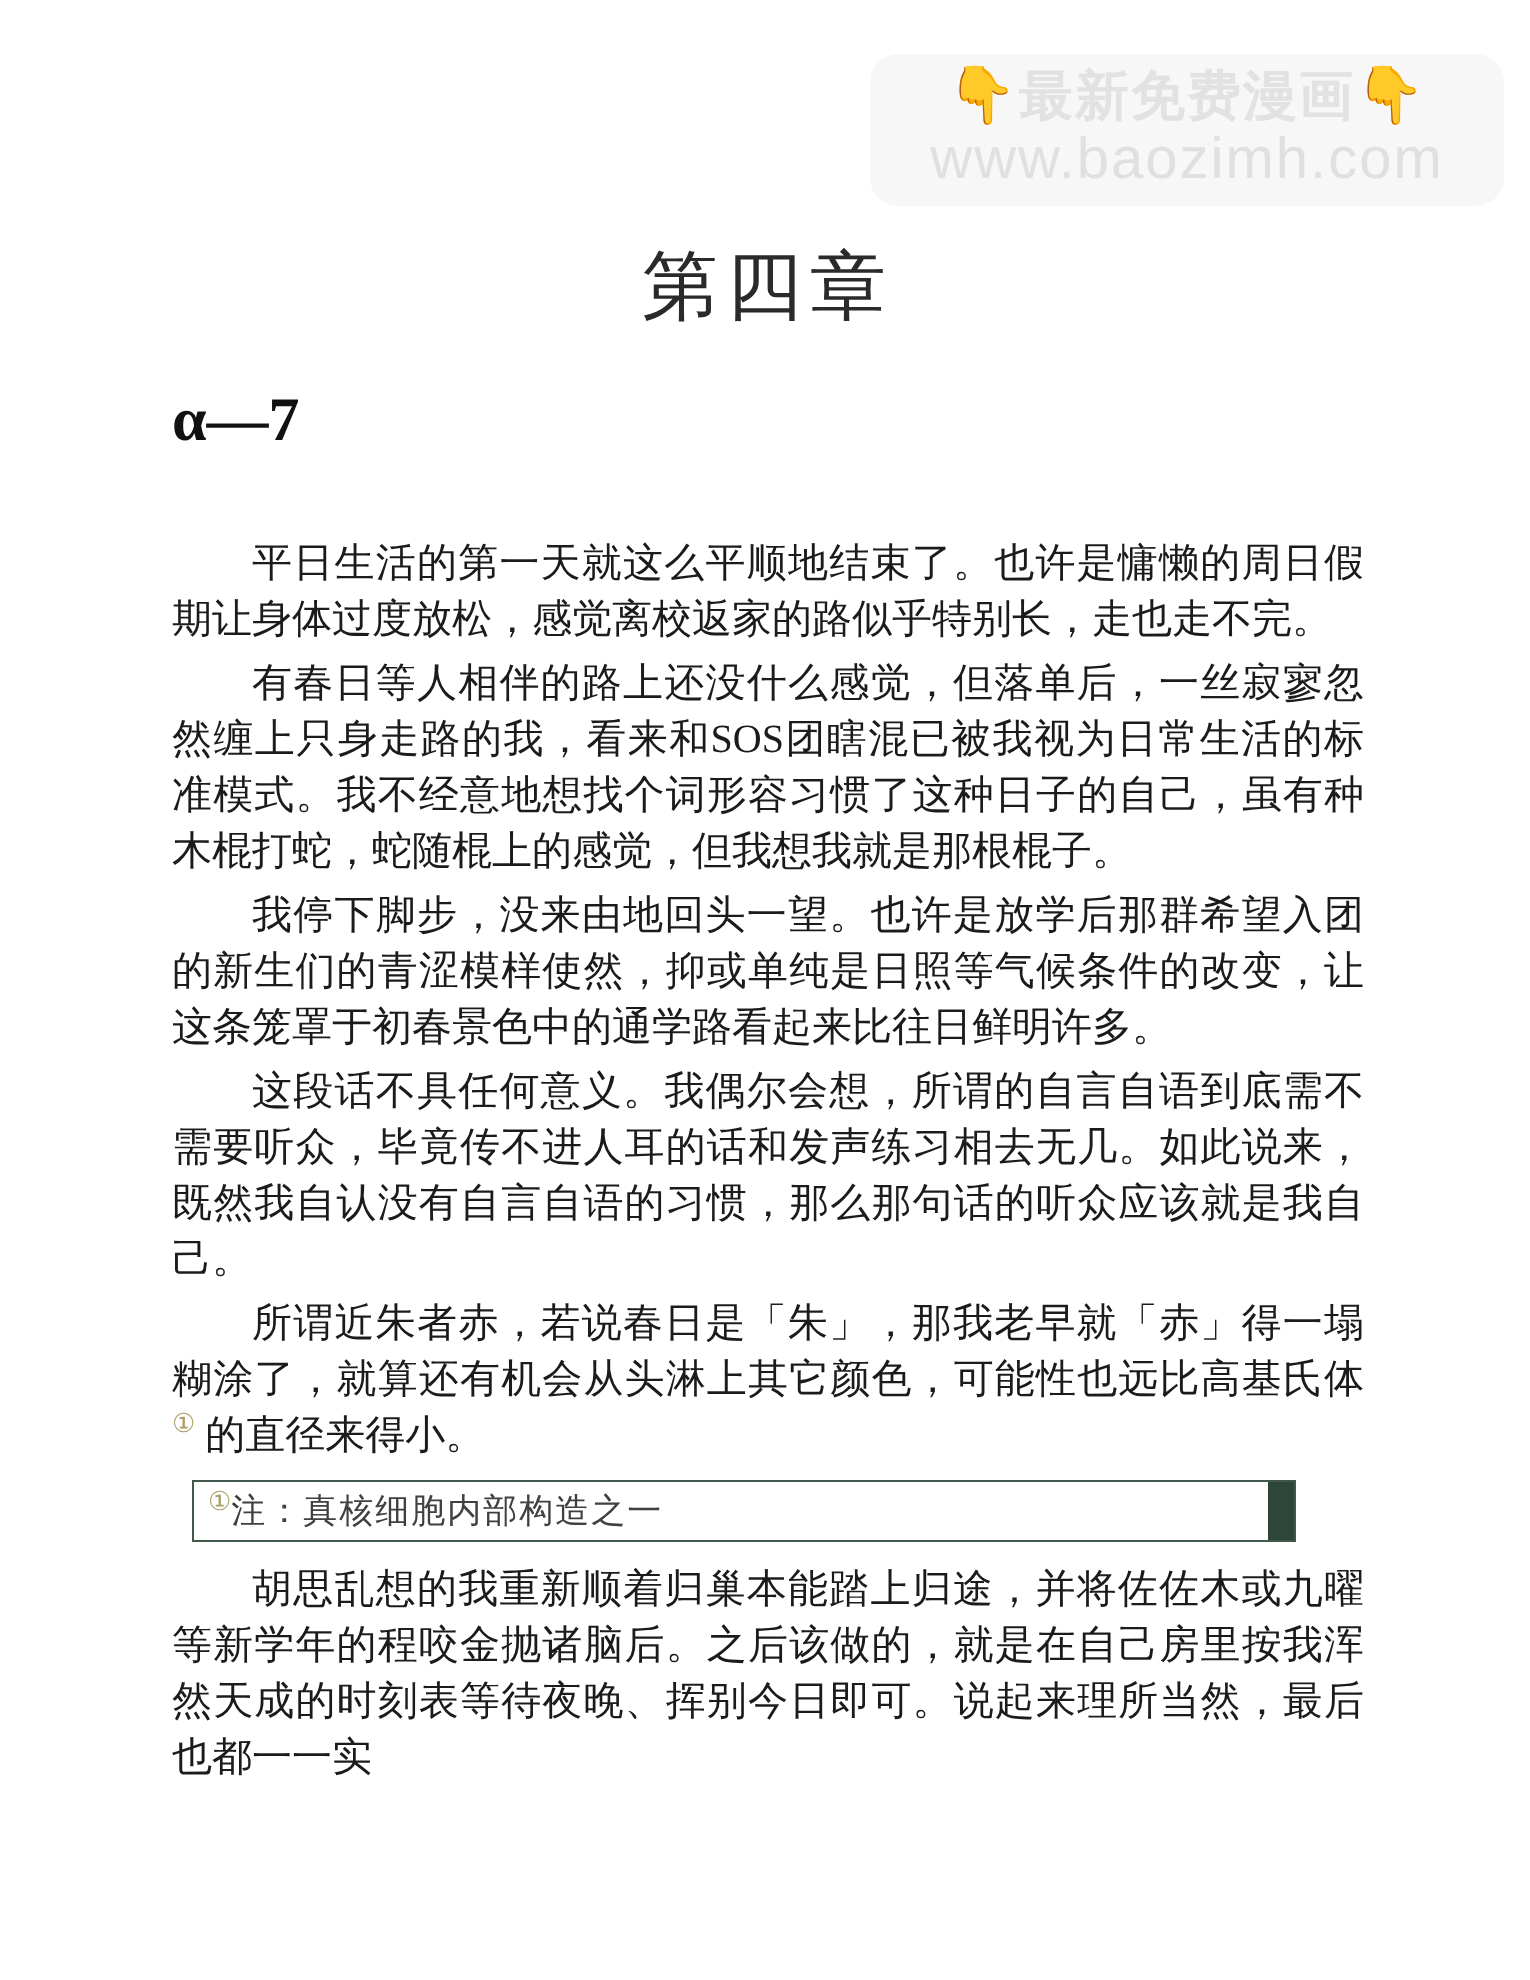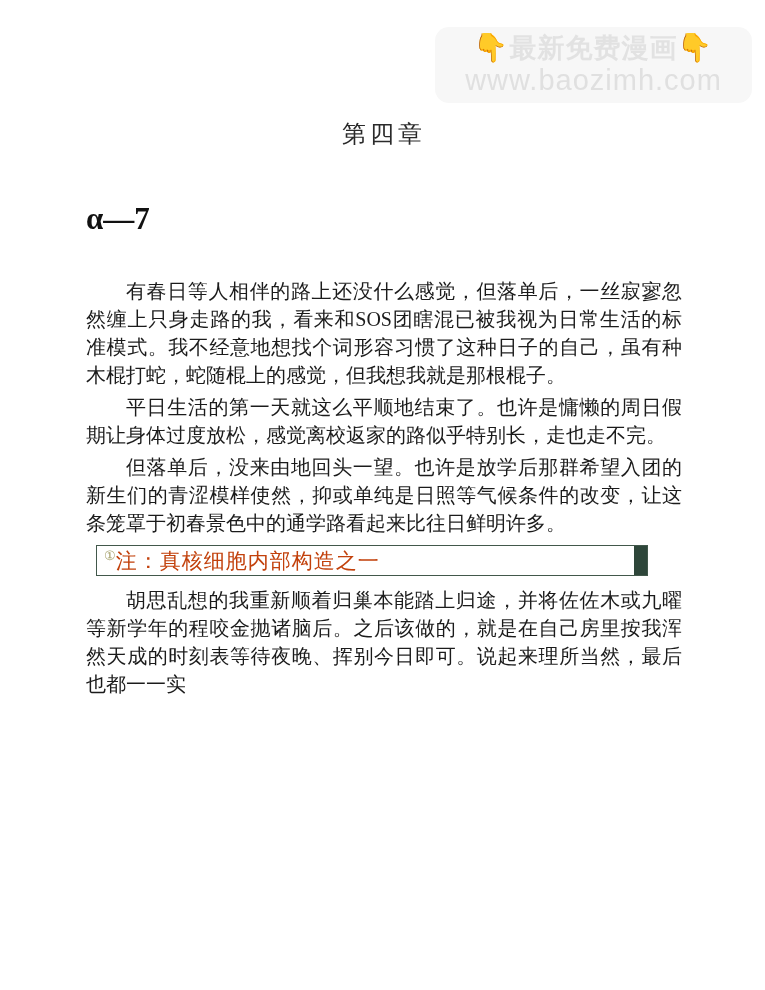--- a/index.html
+++ b/index.html
@@ -49,27 +49,27 @@
     letter-spacing: 1px;
     white-space: nowrap;
   }
 
   
   .content {
     padding: 118px 83px 0 86px;
   }
   .chapter-title {
     text-align: center;
-    font-size: 24px;
+    font-size: 38px;
     font-weight: normal;
     color: #2a2a2a;
     letter-spacing: 4px;
   }
   .section-heading {
-    margin-top: 51px;
+    margin-top: 23px;
     font-size: 31px;
     font-weight: bold;
     color: #111111;
     font-family: "Liberation Serif", "DejaVu Serif", serif;
   }
   .body-text {
     margin-top: 40px;
   }
   .body-text p {
     font-size: 20px;
@@ -101,22 +101,22 @@
     padding-left: 7px;
     overflow: hidden;
   }
   .footnote-box .marker {
     font-size: 13px;
     color: #a5a06a;
     align-self: flex-start;
     margin-top: 2px;
   }
   .footnote-box .note-text {
-    font-size: 21px;
-    color: #c2410c;
+    font-size: 17px;
+    color: #404040;
     letter-spacing: 1px;
     white-space: nowrap;
   }
   .footnote-box .end-cap {
     position: absolute;
     right: 0;
     top: 0;
     width: 13px;
     height: 100%;
     background: #2e463a;
@@ -132,23 +132,25 @@
       <span class="hand">👇</span><span>最新免费漫画</span><span class="hand">👇</span>
     </div>
     <div class="watermark-line2">www.baozimh.com</div>
   </div>
 
   <div class="content">
     <h1 class="chapter-title">第四章</h1>
     <h2 class="section-heading">α—7</h2>
 
     <div class="body-text">
+      <p>平日生活的第一天就这么平顺地结束了。也许是慵懒的周日假期让身体过度放松，感觉离校返家的路似乎特别长，走也走不完。</p>
       <p>有春日等人相伴的路上还没什么感觉，但落单后，一丝寂寥忽然缠上只身走路的我，看来和SOS团瞎混已被我视为日常生活的标准模式。我不经意地想找个词形容习惯了这种日子的自己，虽有种木棍打蛇，蛇随棍上的感觉，但我想我就是那根棍子。</p>
-      <p>平日生活的第一天就这么平顺地结束了。也许是慵懒的周日假期让身体过度放松，感觉离校返家的路似乎特别长，走也走不完。</p>
-      <p>但落单后，没来由地回头一望。也许是放学后那群希望入团的新生们的青涩模样使然，抑或单纯是日照等气候条件的改变，让这条笼罩于初春景色中的通学路看起来比往日鲜明许多。</p>
+      <p>我停下脚步，没来由地回头一望。也许是放学后那群希望入团的新生们的青涩模样使然，抑或单纯是日照等气候条件的改变，让这条笼罩于初春景色中的通学路看起来比往日鲜明许多。</p>
+      <p>这段话不具任何意义。我偶尔会想，所谓的自言自语到底需不需要听众，毕竟传不进人耳的话和发声练习相去无几。如此说来，既然我自认没有自言自语的习惯，那么那句话的听众应该就是我自己。</p>
+      <p><span>所谓近朱者赤，若说春日是「朱」，那我老早就「赤」得一塌糊涂了，就算还有机会从头淋上其它颜色，可能性也远比高基氏体</span><sup class="footnote-ref">①</sup><span>的直径来得小。</span></p>
 
       <div class="footnote-box">
         <span class="marker">①</span>
         <span class="note-text">注：真核细胞内部构造之一</span>
         <span class="end-cap"></span>
       </div>
 
       <p>胡思乱想的我重新顺着归巢本能踏上归途，并将佐佐木或九曜等新学年的程咬金抛诸脑后。之后该做的，就是在自己房里按我浑然天成的时刻表等待夜晚、挥别今日即可。说起来理所当然，最后也都一一实</p>
     </div>
   </div>

